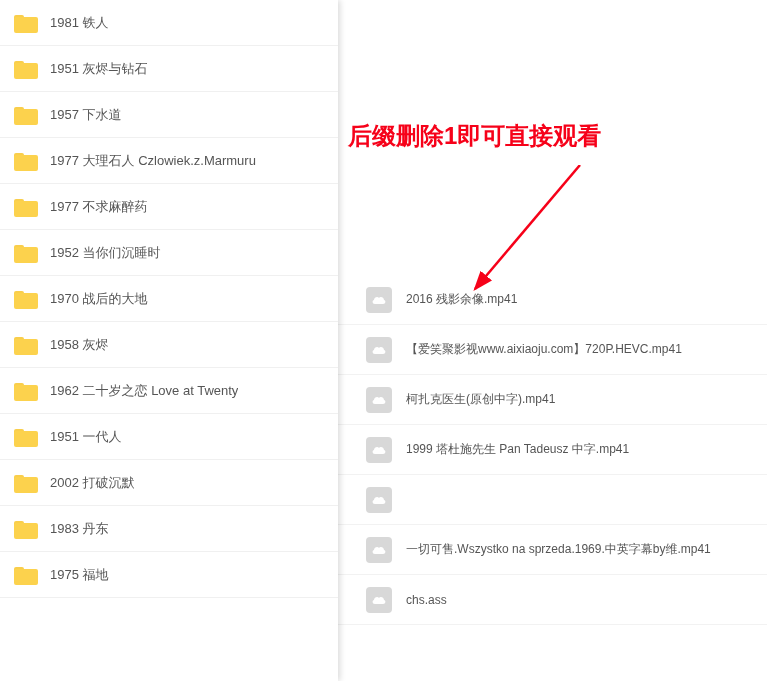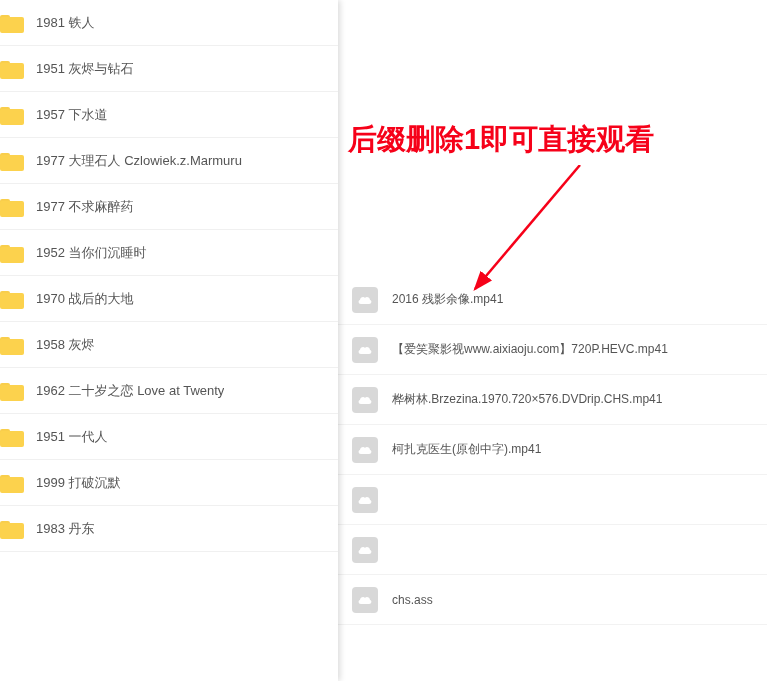--- a/index.html
+++ b/index.html
@@ -20,20 +20,21 @@
     height: 100%;
     box-shadow: 2px 0 6px rgba(0,0,0,0.15);
     background: #fff;
     z-index: 2;
   }
   .folder-row {
     display: flex;
     align-items: center;
     height: 46px;
     border-bottom: 1px solid #f0f0f0;
+    padding-left: 14px;
     cursor: pointer;
   }
   .folder-icon {
     width: 24px;
     height: 20px;
     position: relative;
     margin-right: 12px;
     flex-shrink: 0;
   }
   .folder-icon::before {
@@ -65,21 +66,21 @@
     top: 275px;
     width: 429px;
     background: #fff;
     z-index: 1;
   }
   .file-row {
     display: flex;
     align-items: center;
     height: 50px;
     border-bottom: 1px solid #f2f2f2;
-    padding-left: 14px;
+    padding-left: 28px;
     cursor: pointer;
   }
   .cloud-icon {
     width: 26px;
     height: 26px;
     border-radius: 4px;
     background: #d8d8d8;
     margin-right: 14px;
     flex-shrink: 0;
     position: relative;
@@ -92,21 +93,21 @@
     font-size: 12px;
     color: #555;
     white-space: nowrap;
     overflow: hidden;
     text-overflow: ellipsis;
   }
   .annotation {
     position: absolute;
     left: 348px;
     top: 120px;
-    font-size: 29px;
+    font-size: 24px;
     font-weight: bold;
     color: #f60119;
     z-index: 3;
   }
   .arrow {
     position: absolute;
     left: 460px;
     top: 165px;
     z-index: 3;
   }
@@ -150,26 +151,30 @@
     <div class="folder-row">
       <div class="folder-icon"></div>
       <div class="folder-label">1962 二十岁之恋 Love at Twenty</div>
     </div>
     <div class="folder-row">
       <div class="folder-icon"></div>
       <div class="folder-label">1951 一代人</div>
     </div>
     <div class="folder-row">
       <div class="folder-icon"></div>
-      <div class="folder-label">1999 打破沉默</div>
+      <div class="folder-label">2002 打破沉默</div>
     </div>
     <div class="folder-row">
       <div class="folder-icon"></div>
       <div class="folder-label">1983 丹东</div>
     </div>
+    <div class="folder-row">
+      <div class="folder-icon"></div>
+      <div class="folder-label">1975 福地</div>
+    </div>
   </div>
 
 <div class="right-panel" id="right-panel">
     <div class="file-row">
       <div class="cloud-icon">
         <svg width="16" height="10" viewBox="0 0 16 10">
           <path d="M4 9 C1 9 1 5 3 5 C3 2 7 1 8 3 C9 1 13 2 13 5 C15 5 15 9 12 9 Z" fill="#ffffff"></path>
         </svg>
       </div>
       <div class="file-label">2016 残影余像.mp41</div>
@@ -181,43 +186,44 @@
         </svg>
       </div>
       <div class="file-label">【爱笑聚影视www.aixiaoju.com】720P.HEVC.mp41</div>
     </div>
     <div class="file-row">
       <div class="cloud-icon">
         <svg width="16" height="10" viewBox="0 0 16 10">
           <path d="M4 9 C1 9 1 5 3 5 C3 2 7 1 8 3 C9 1 13 2 13 5 C15 5 15 9 12 9 Z" fill="#ffffff"></path>
         </svg>
       </div>
-      <div class="file-label">桦树林.Brzezina.1970.720×576.DVDrip.CHS.mp41</div>
-    </div>
-    <div class="file-row">
-      <div class="cloud-icon">
-        <svg width="16" height="10" viewBox="0 0 16 10">
-          <path d="M4 9 C1 9 1 5 3 5 C3 2 7 1 8 3 C9 1 13 2 13 5 C15 5 15 9 12 9 Z" fill="#ffffff"></path>
-        </svg>
-      </div>
       <div class="file-label">柯扎克医生(原创中字).mp41</div>
     </div>
     <div class="file-row">
       <div class="cloud-icon">
         <svg width="16" height="10" viewBox="0 0 16 10">
           <path d="M4 9 C1 9 1 5 3 5 C3 2 7 1 8 3 C9 1 13 2 13 5 C15 5 15 9 12 9 Z" fill="#ffffff"></path>
         </svg>
       </div>
-    </div>
-    <div class="file-row">
-      <div class="cloud-icon">
-        <svg width="16" height="10" viewBox="0 0 16 10">
-          <path d="M4 9 C1 9 1 5 3 5 C3 2 7 1 8 3 C9 1 13 2 13 5 C15 5 15 9 12 9 Z" fill="#ffffff"></path>
-        </svg>
-      </div>
+      <div class="file-label">1999 塔杜施先生 Pan Tadeusz 中字.mp41</div>
+    </div>
+    <div class="file-row">
+      <div class="cloud-icon">
+        <svg width="16" height="10" viewBox="0 0 16 10">
+          <path d="M4 9 C1 9 1 5 3 5 C3 2 7 1 8 3 C9 1 13 2 13 5 C15 5 15 9 12 9 Z" fill="#ffffff"></path>
+        </svg>
+      </div>
+    </div>
+    <div class="file-row">
+      <div class="cloud-icon">
+        <svg width="16" height="10" viewBox="0 0 16 10">
+          <path d="M4 9 C1 9 1 5 3 5 C3 2 7 1 8 3 C9 1 13 2 13 5 C15 5 15 9 12 9 Z" fill="#ffffff"></path>
+        </svg>
+      </div>
+      <div class="file-label">一切可售.Wszystko na sprzeda.1969.中英字幕by维.mp41</div>
     </div>
     <div class="file-row">
       <div class="cloud-icon">
         <svg width="16" height="10" viewBox="0 0 16 10">
           <path d="M4 9 C1 9 1 5 3 5 C3 2 7 1 8 3 C9 1 13 2 13 5 C15 5 15 9 12 9 Z" fill="#ffffff"></path>
         </svg>
       </div>
       <div class="file-label">chs.ass</div>
     </div>
   </div>

